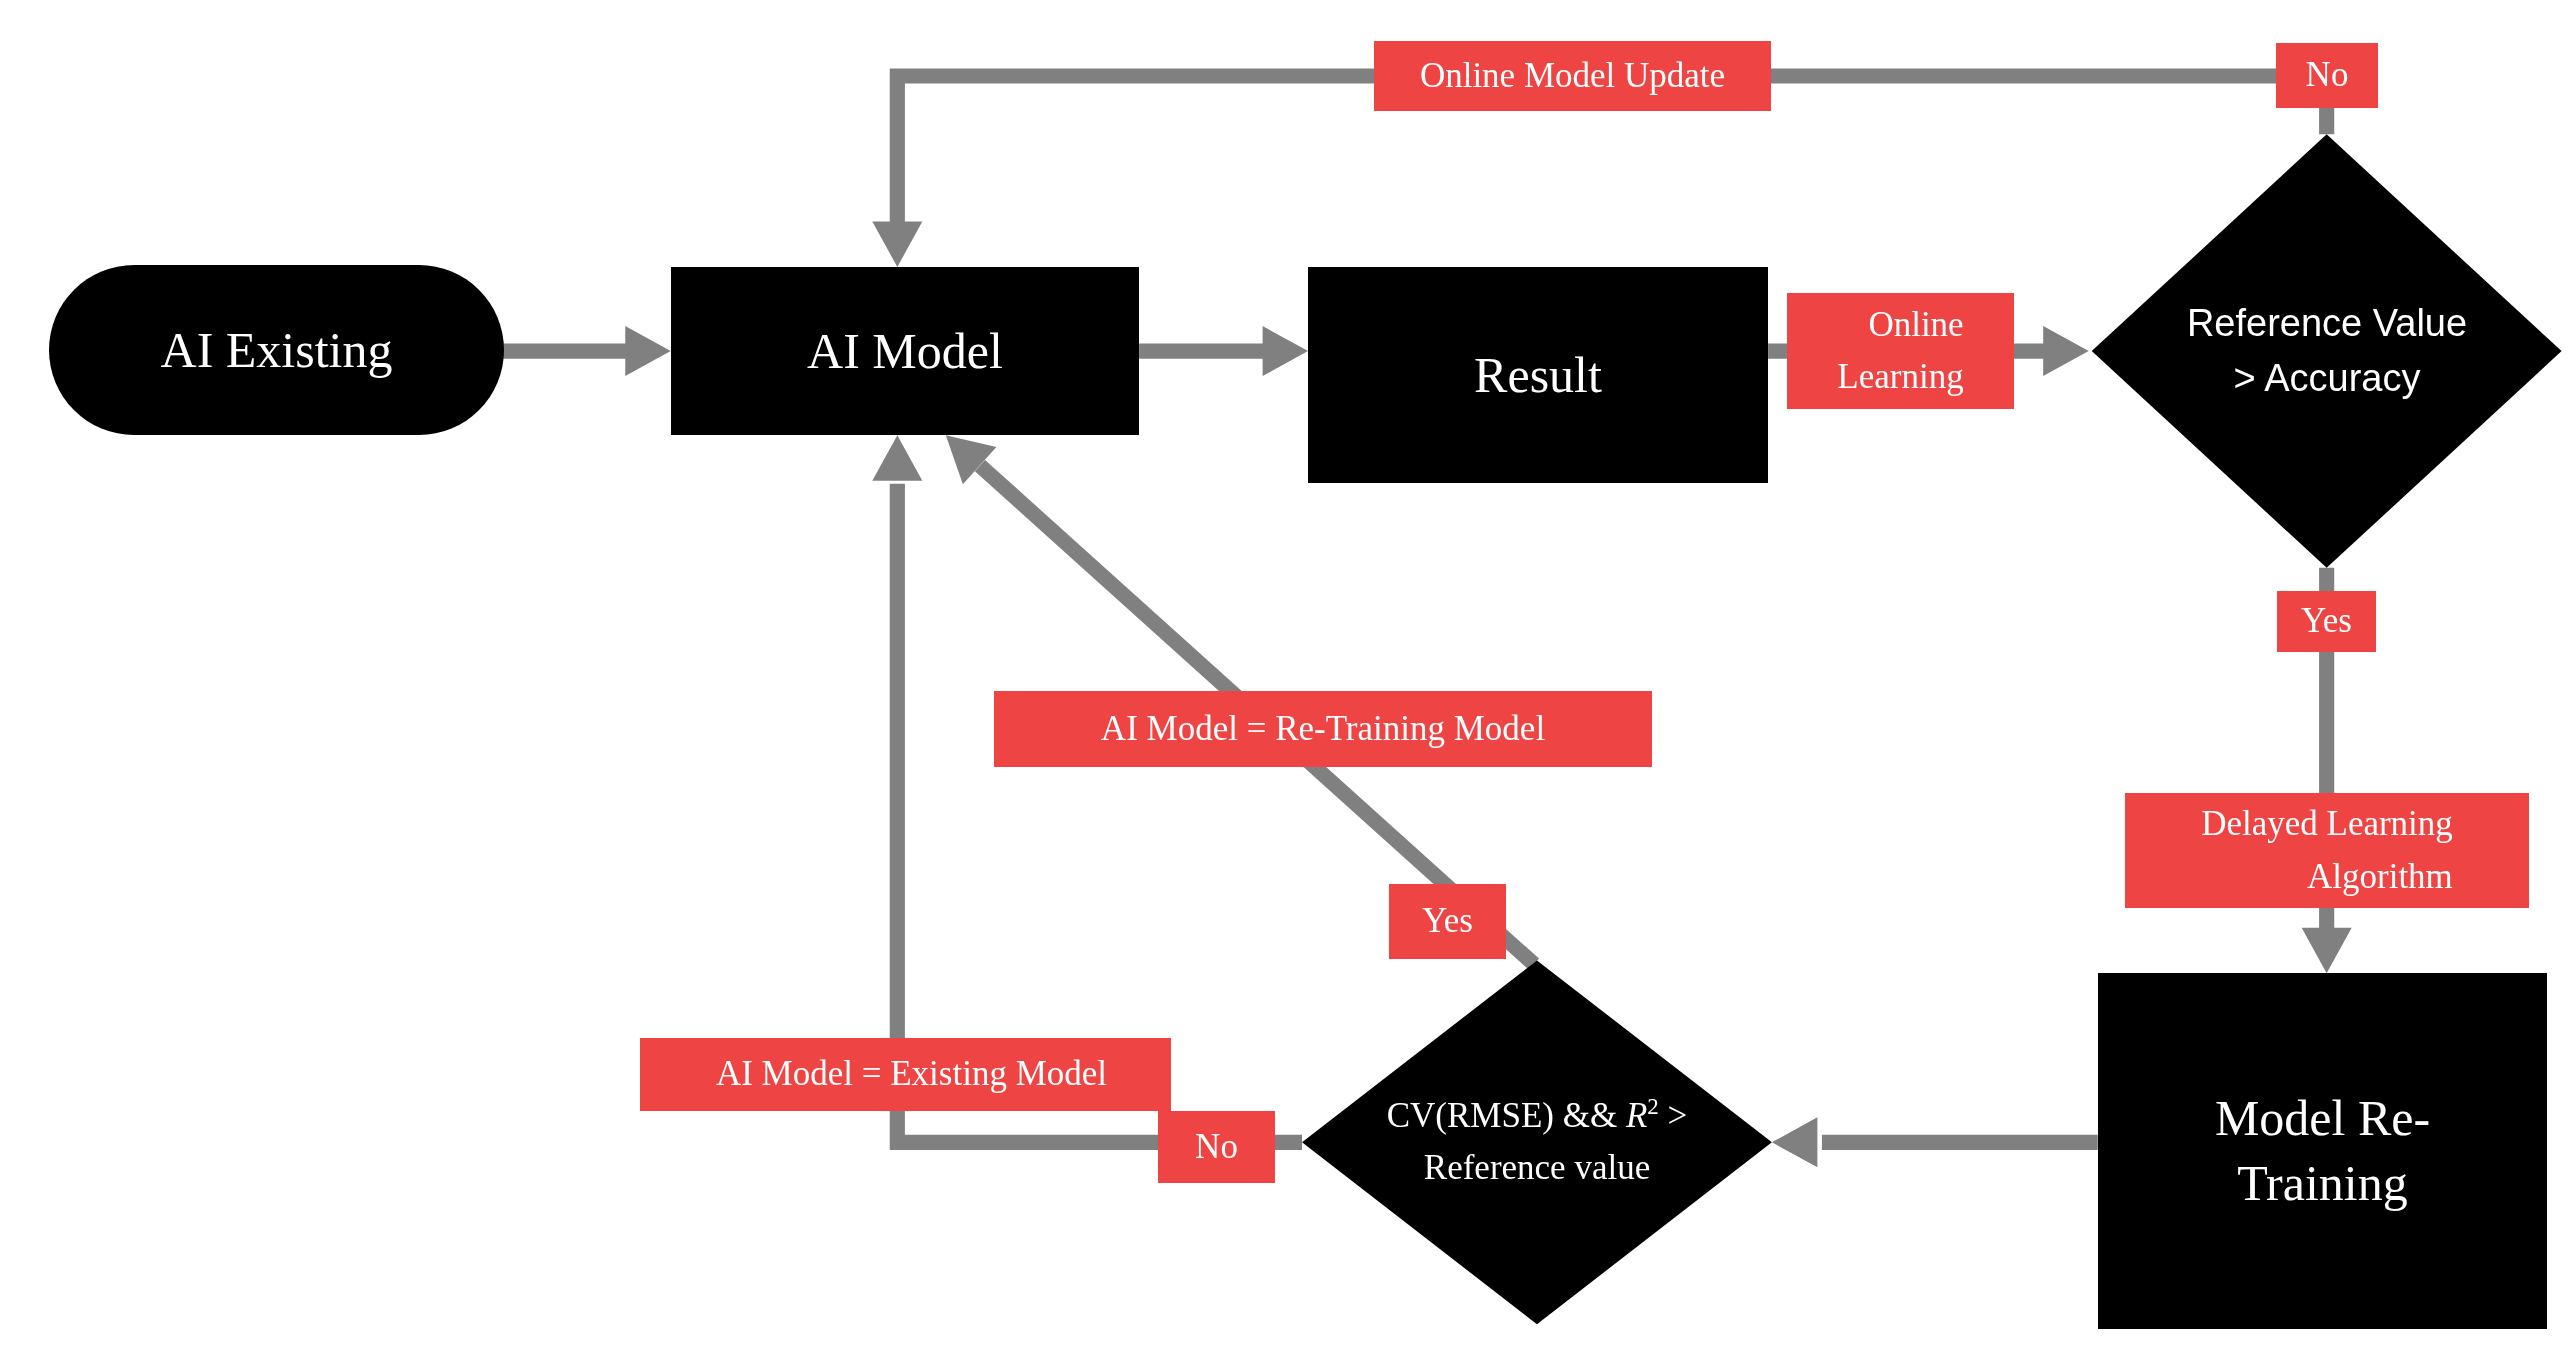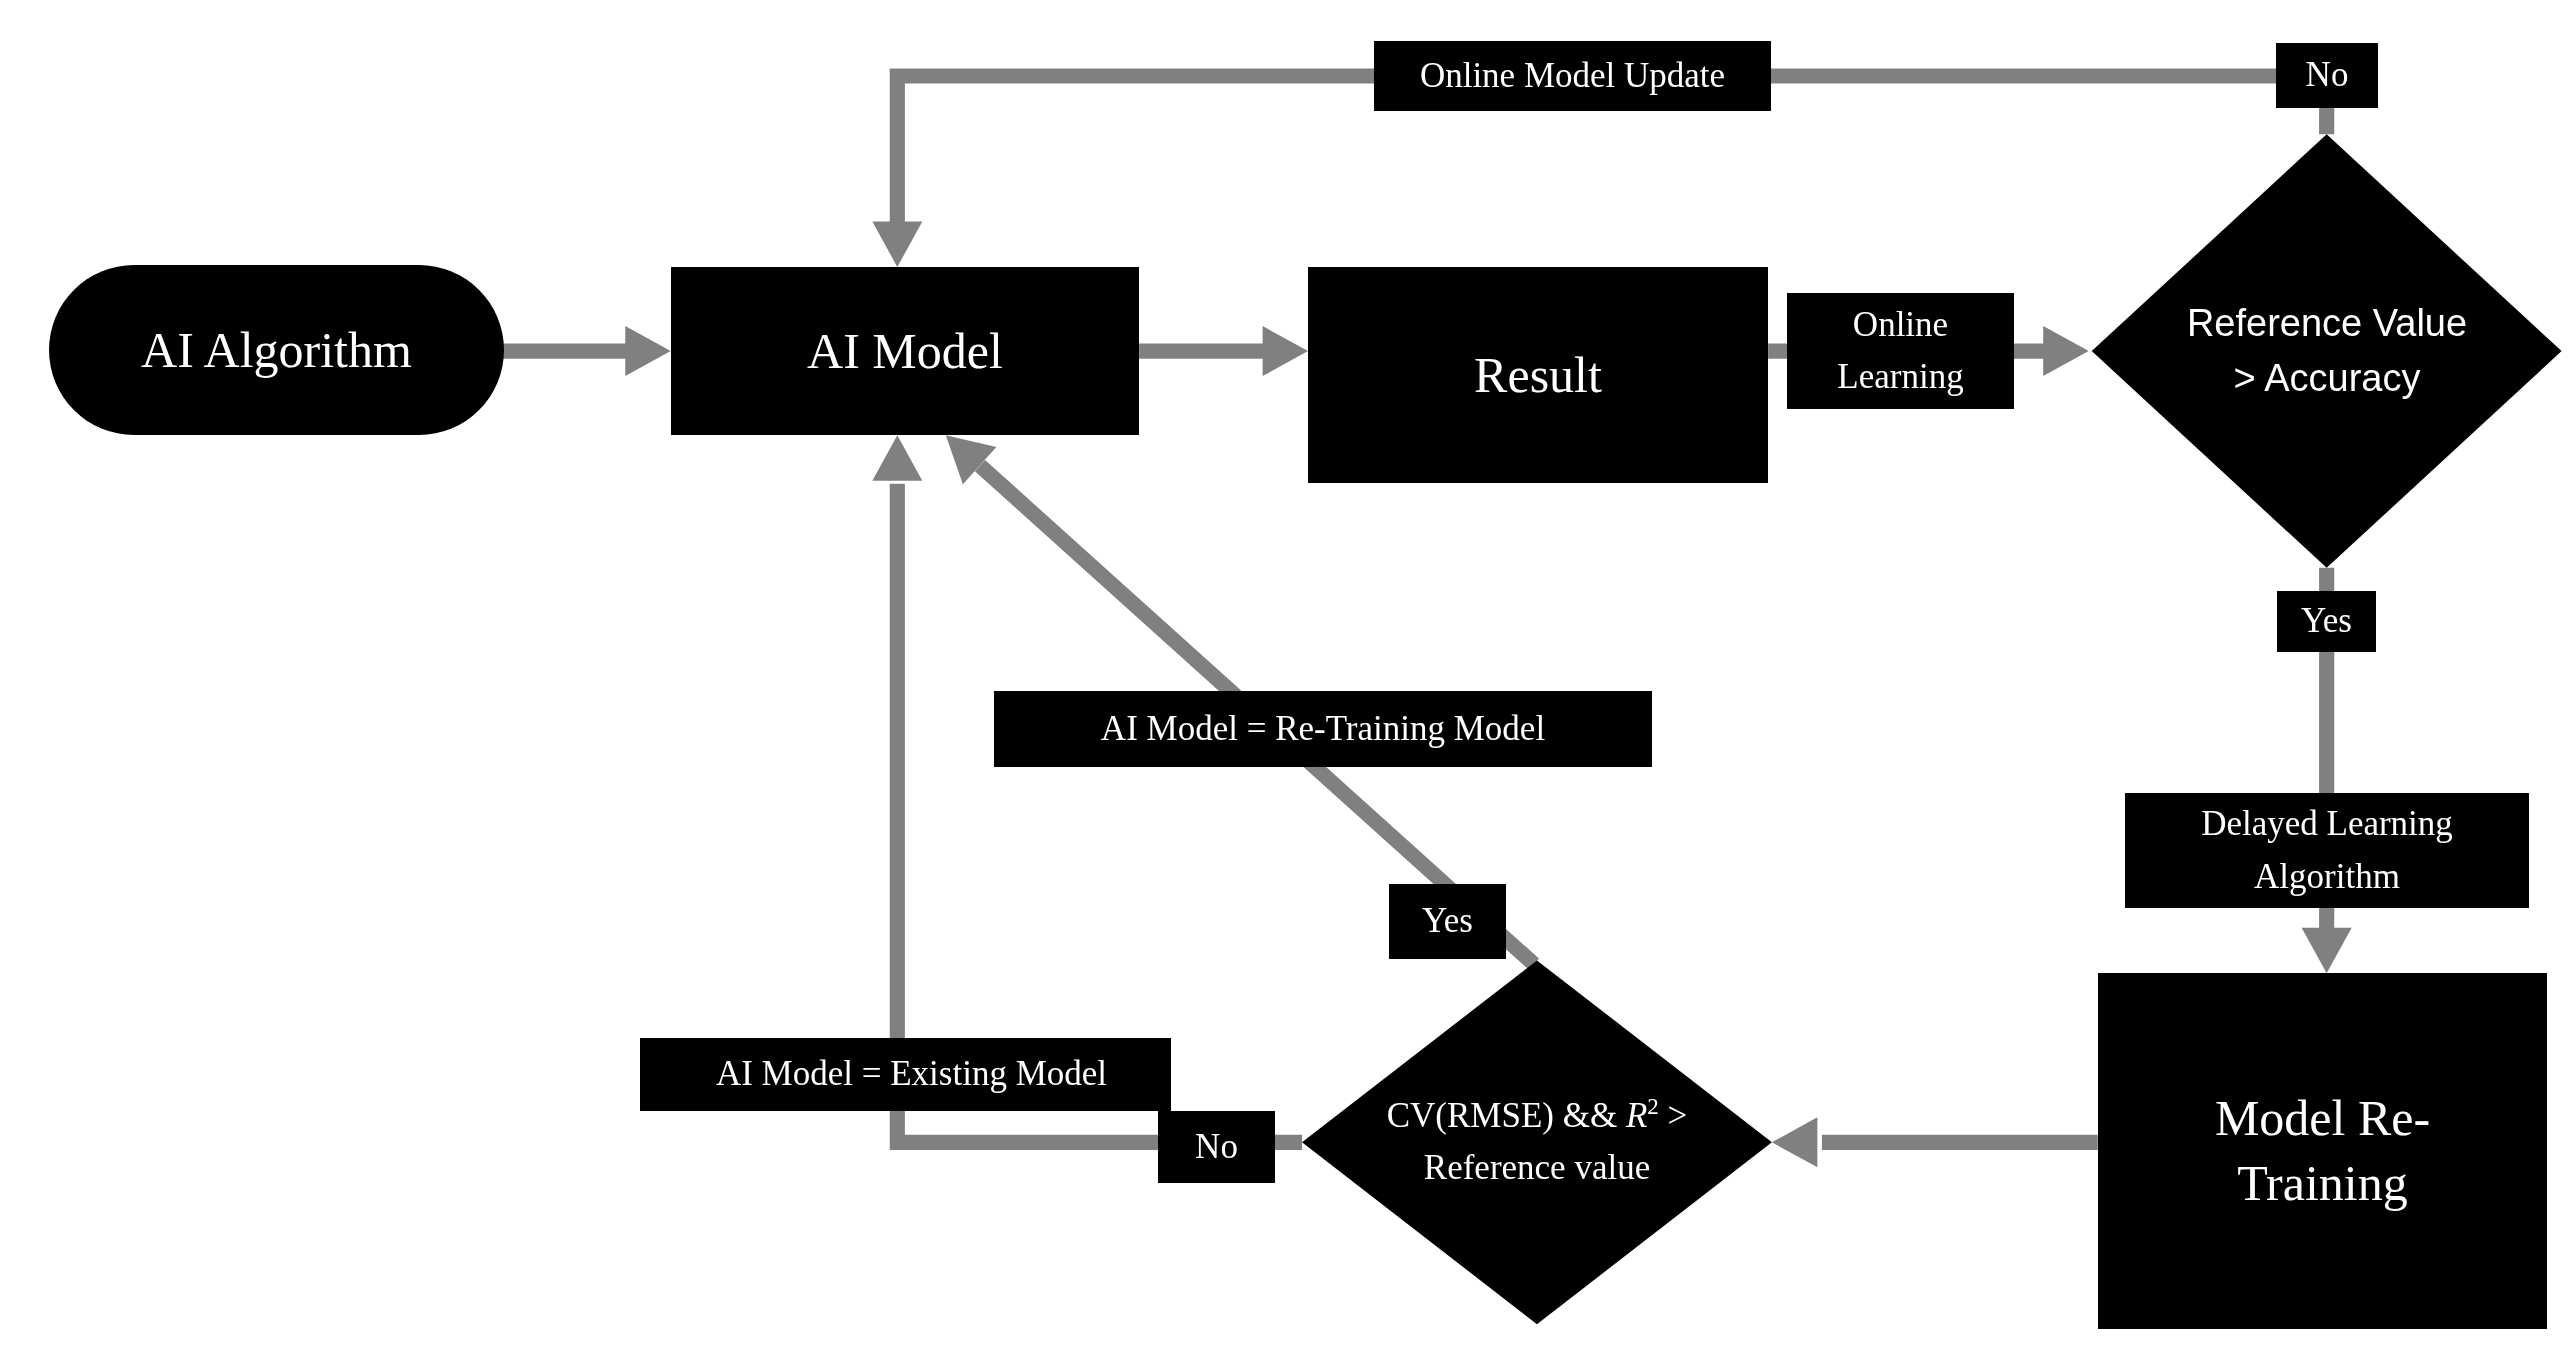--- a/index.html
+++ b/index.html
@@ -22,26 +22,26 @@
     justify-content: center;
     text-align: center;
     font-size: 50px;
     line-height: 1.3;
     white-space: pre-line;
   }
   .pill { border-radius: 85px; }
 
   .glabel {
     position: absolute;
-    background: #000000;
+    background: #ef4444;
     color: #ffffff;
     display: flex;
     align-items: center;
     justify-content: center;
-    text-align: center;
+    text-align: right;
     font-size: 35px;
     line-height: 1.5;
     white-space: pre-line;
   }
 
   .dtext {
     position: absolute;
     color: #ffffff;
     display: flex;
     flex-direction: column;
@@ -91,21 +91,21 @@
     <polyline points="1718,1507 1184,1507 1184,638" fill="none" stroke="#808080" stroke-width="20"></polyline>
     <polygon points="1184,574 1151,634 1217,634" fill="#808080"></polygon>
 
     <line x1="2024" y1="1272" x2="1293" y2="614" stroke="#808080" stroke-width="20"></line>
     <polygon points="1248,574 1314.7,589.6 1270.5,638.6" fill="#808080"></polygon>
 
     <polygon points="3070,177 3380,463 3070,749 2760,463" fill="#000000"></polygon>
     <polygon points="2028,1267 2338,1507 2028,1747 1718,1507" fill="#000000"></polygon>
   </svg>
 
-  <div class="node pill" style="left:49px; top:265px; width:455px; height:170px;">AI Algorithm</div>
+  <div class="node pill" style="left:49px; top:265px; width:455px; height:170px;">AI Existing</div>
 
   <div class="node" style="left:671px; top:267px; width:468px; height:168px;">AI Model</div>
 
   <div class="node" style="left:1308px; top:267px; width:460px; height:216px;">Result</div>
 
   <div class="node" style="left:2098px; top:973px; width:449px; height:356px;">Model Re-
 Training</div>
 
   <div class="dtext dtext-accuracy" style="left:2092px; top:258px; width:470px; height:186px;">Reference Value
 &gt; Accuracy</div>

